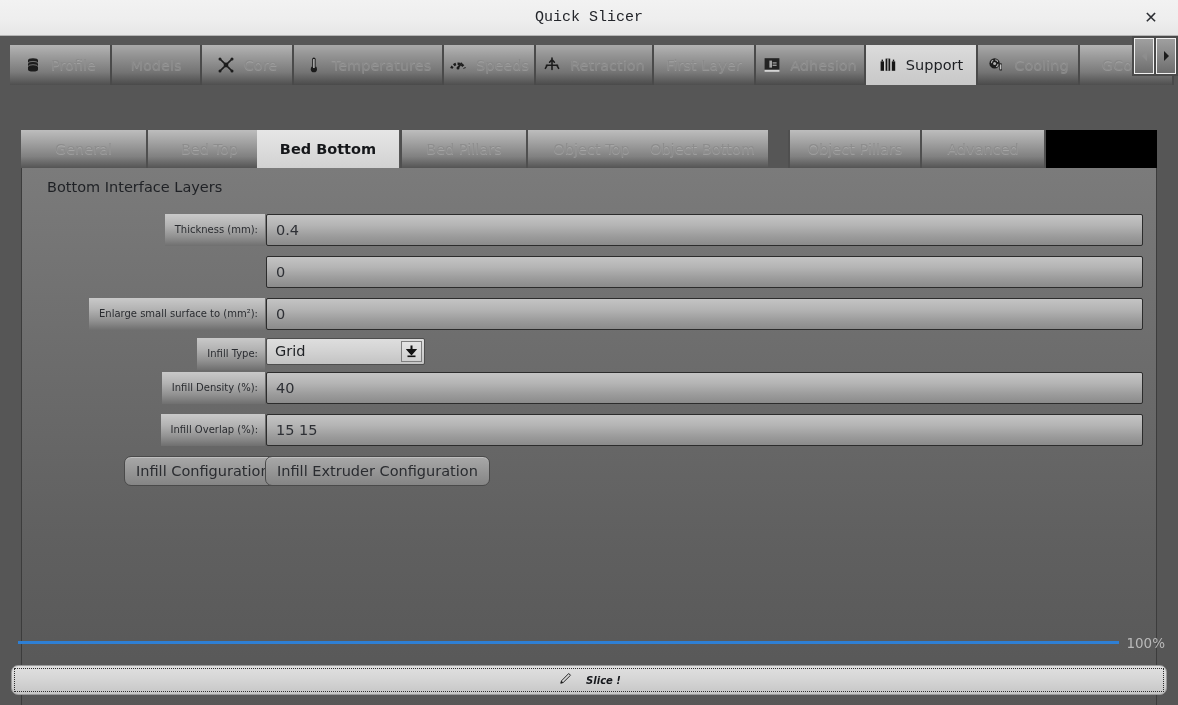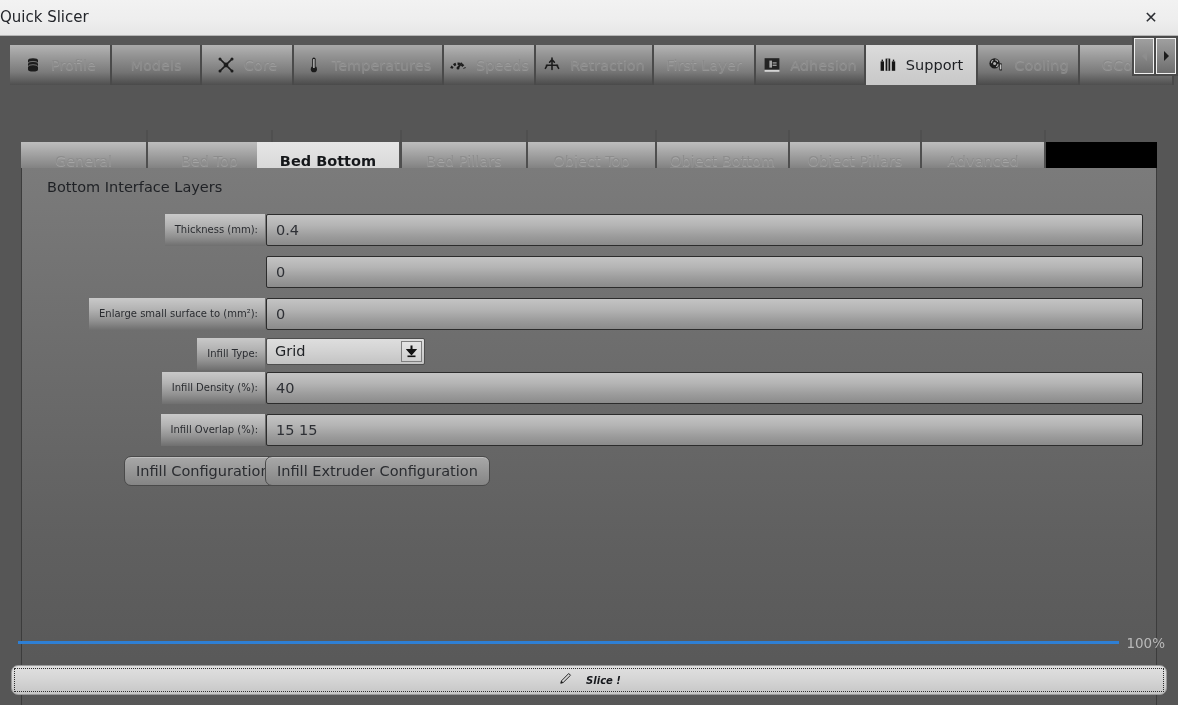--- a/index.html
+++ b/index.html
@@ -13,22 +13,22 @@
   body { background: #565656; }
 
   
   #titlebar {
     position: absolute; left: 0; top: 0; width: 1178px; height: 36px;
     background: linear-gradient(to bottom, #f2f2f2 0%, #eeeeee 55%, #e6e6e6 100%);
     border-bottom: 1px solid #b5b5b5;
   }
   #title-text {
     position: absolute; left: 0; top: 0; width: 1178px; height: 35px;
-    line-height: 35px; text-align: left;
-    font-size: 15px; color: #23252a;
+    line-height: 35px; text-align: center;
+    font-size: 15px; color: #23252a; font-family: Liberation Mono, monospace;
   }
   #close-btn {
     position: absolute; right: 8px; top: 0; width: 38px; height: 35px;
     line-height: 35px; text-align: center;
     font-size: 16px; color: #2c2e33; cursor: pointer;
   }
 
   
   #app {
     position: absolute; left: 0; top: 36px; width: 1178px; height: 669px;
@@ -81,21 +81,21 @@
   #scroll-right { left: 24px; }
 
   
   #subtabwrap {
     position: absolute; left: 21px; top: 94px; width: 1136px; height: 38px;
     overflow: hidden;
   }
   .subtab {
     position: absolute; top: 0; height: 38px;
     display: flex; align-items: center; justify-content: center;
-    font-size: 14.5px; cursor: pointer; white-space: nowrap; overflow: hidden; margin-top: 12px;
+    font-size: 14.5px; cursor: pointer; white-space: nowrap; overflow: hidden;
   }
   .subtab.inactive {
     background: linear-gradient(to bottom, #bdbdbd 0%, #a2a2a2 32%, #818181 70%, #545454 100%);
     color: #8d8d8d;
     text-shadow: 0 1px 0 rgba(255,255,255,0.2);
   }
   .subtab.active {
     background: linear-gradient(to bottom, #e6e6e6 0%, #dcdcdc 50%, #d2d2d2 100%);
     color: #15171a; font-weight: bold;
   }
@@ -339,21 +339,21 @@
       </div>
       <div class="subsep" style="left: 379px;"></div>
       <div class="subtab inactive" style="left: 381px; width: 124px;">
         <span>Bed Pillars</span>
       </div>
       <div class="subsep" style="left: 505px;"></div>
       <div class="subtab inactive" style="left: 507px; width: 127px;">
         <span>Object Top</span>
       </div>
       <div class="subsep" style="left: 634px;"></div>
-      <div class="subtab inactive" style="left: 636px; width: 131px; text-decoration: underline;">
+      <div class="subtab inactive" style="left: 616px; width: 131px;">
         <span>Object Bottom</span>
       </div>
       <div class="subsep" style="left: 767px;"></div>
       <div class="subtab inactive" style="left: 769px; width: 130px;">
         <span>Object Pillars</span>
       </div>
       <div class="subsep" style="left: 899px;"></div>
       <div class="subtab inactive" style="left: 901px; width: 122px;">
         <span>Advanced</span>
       </div>

